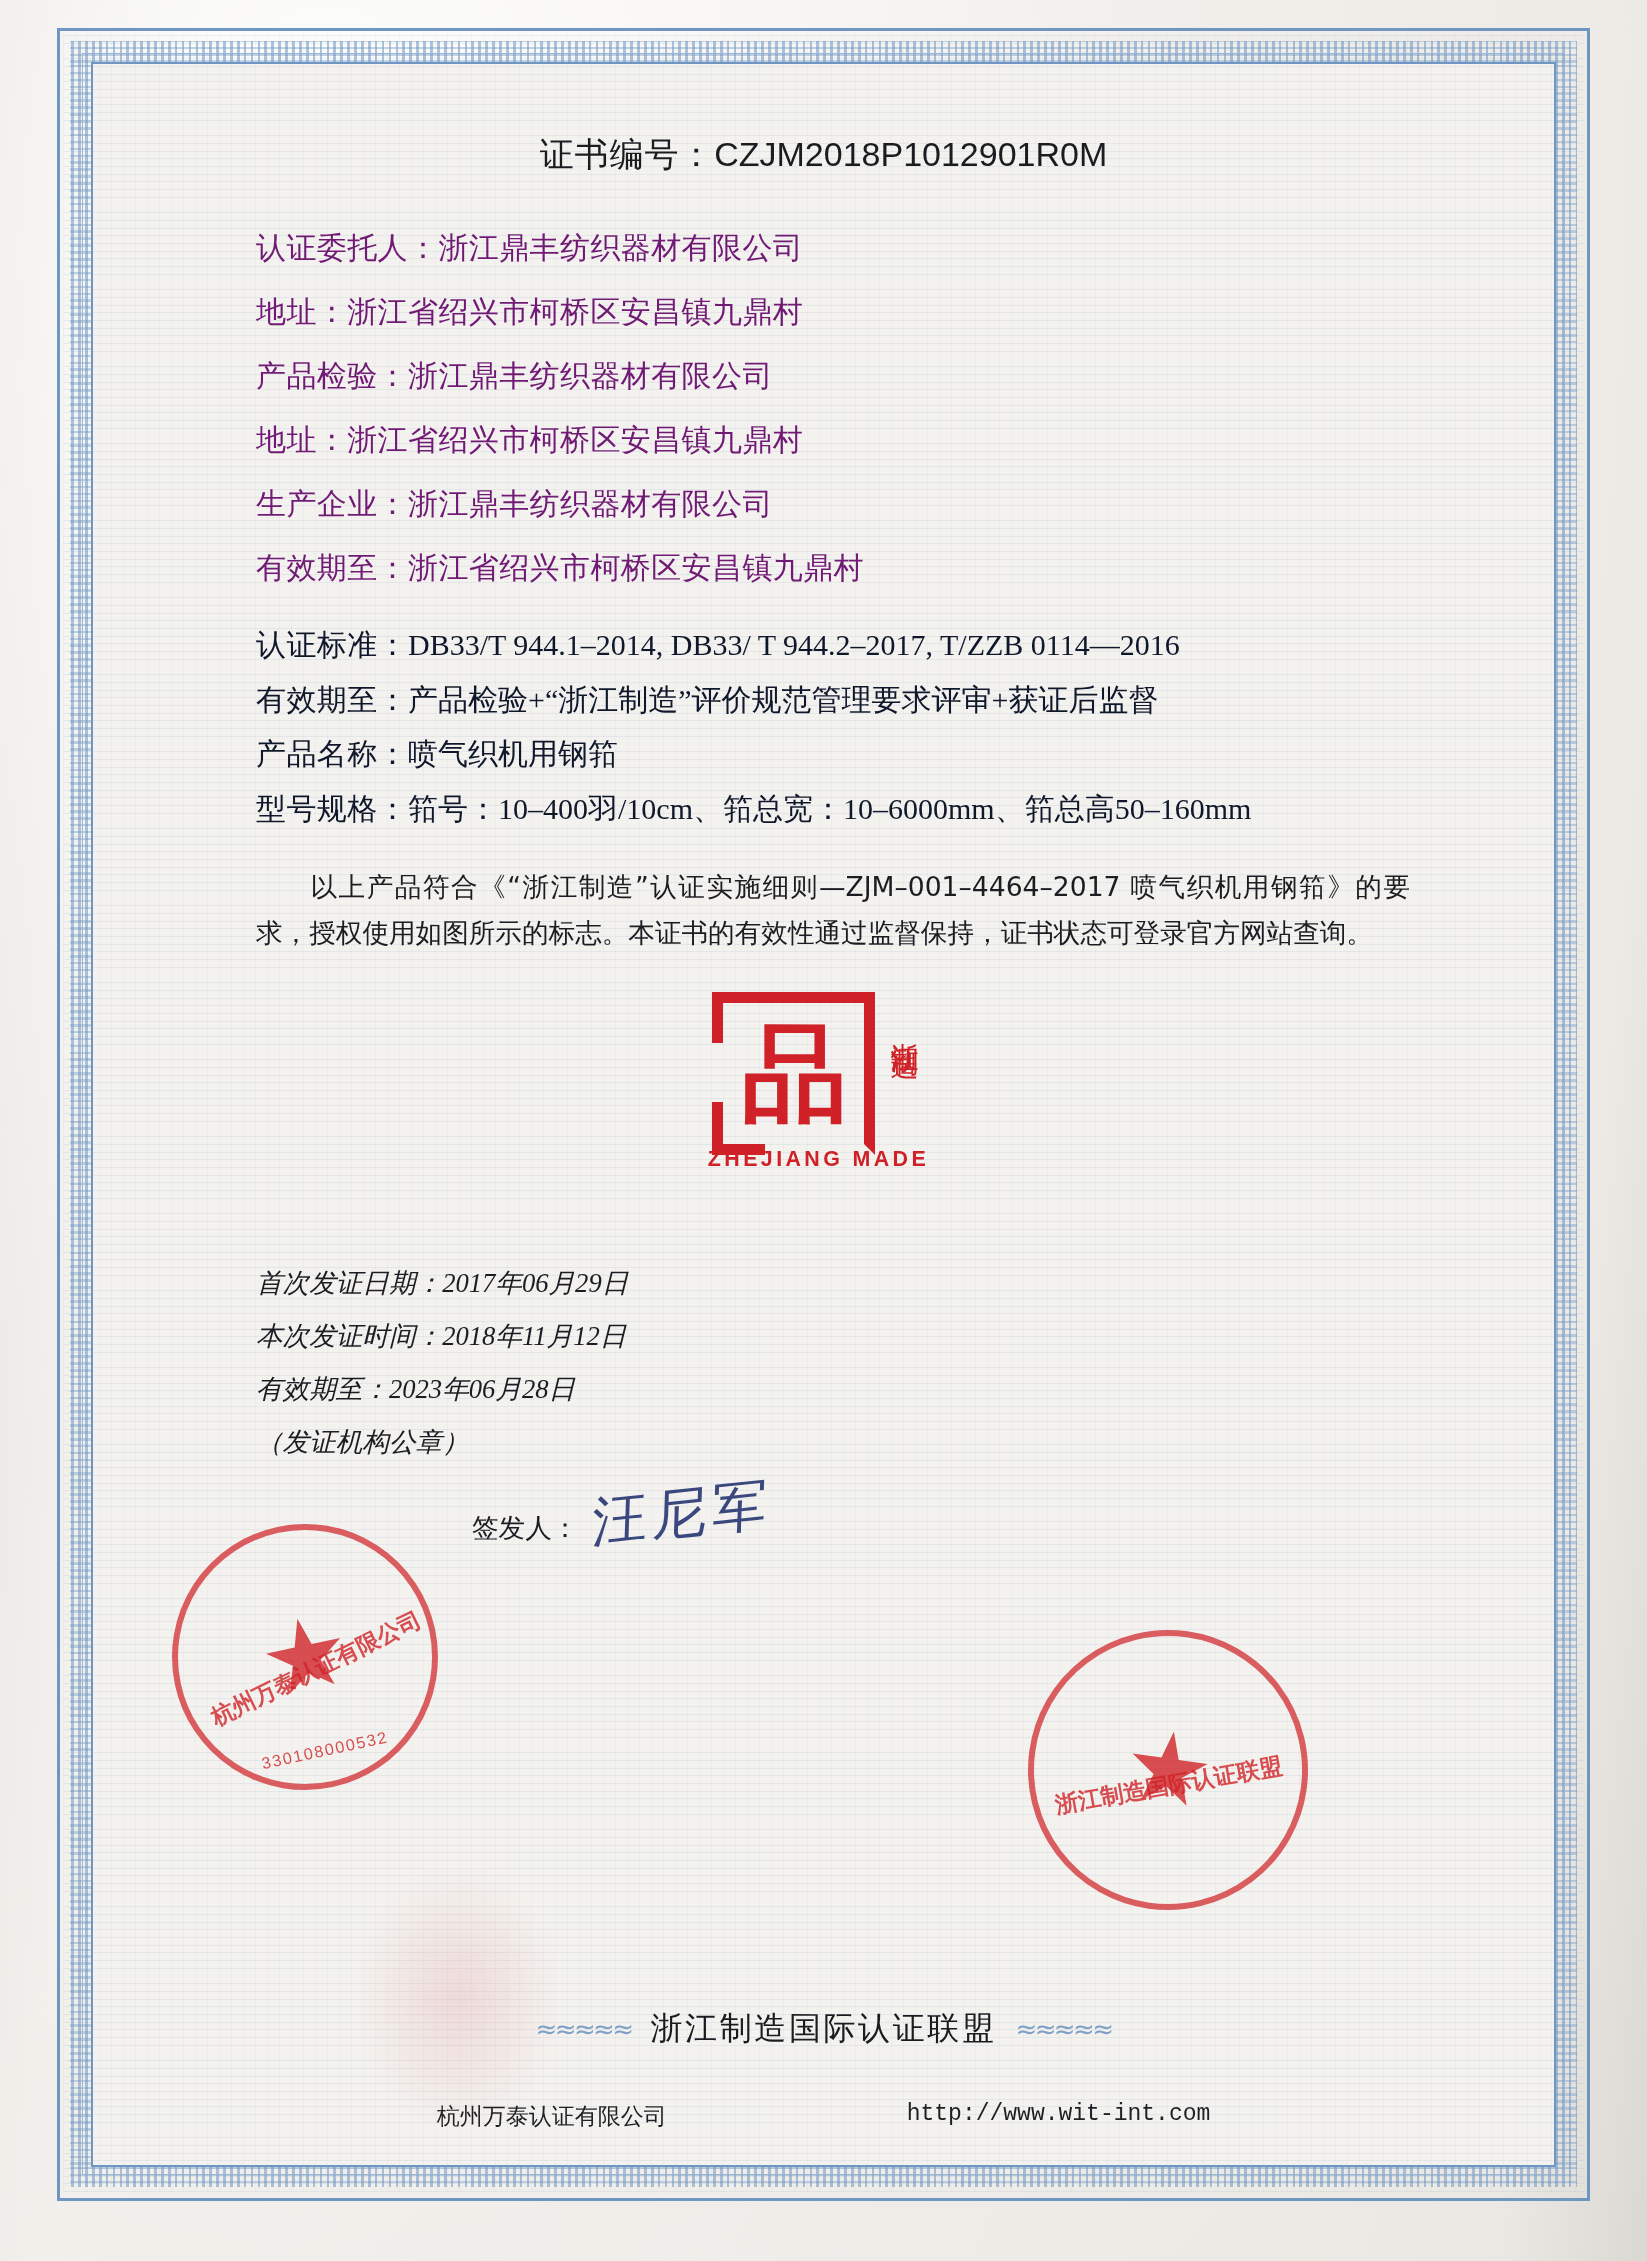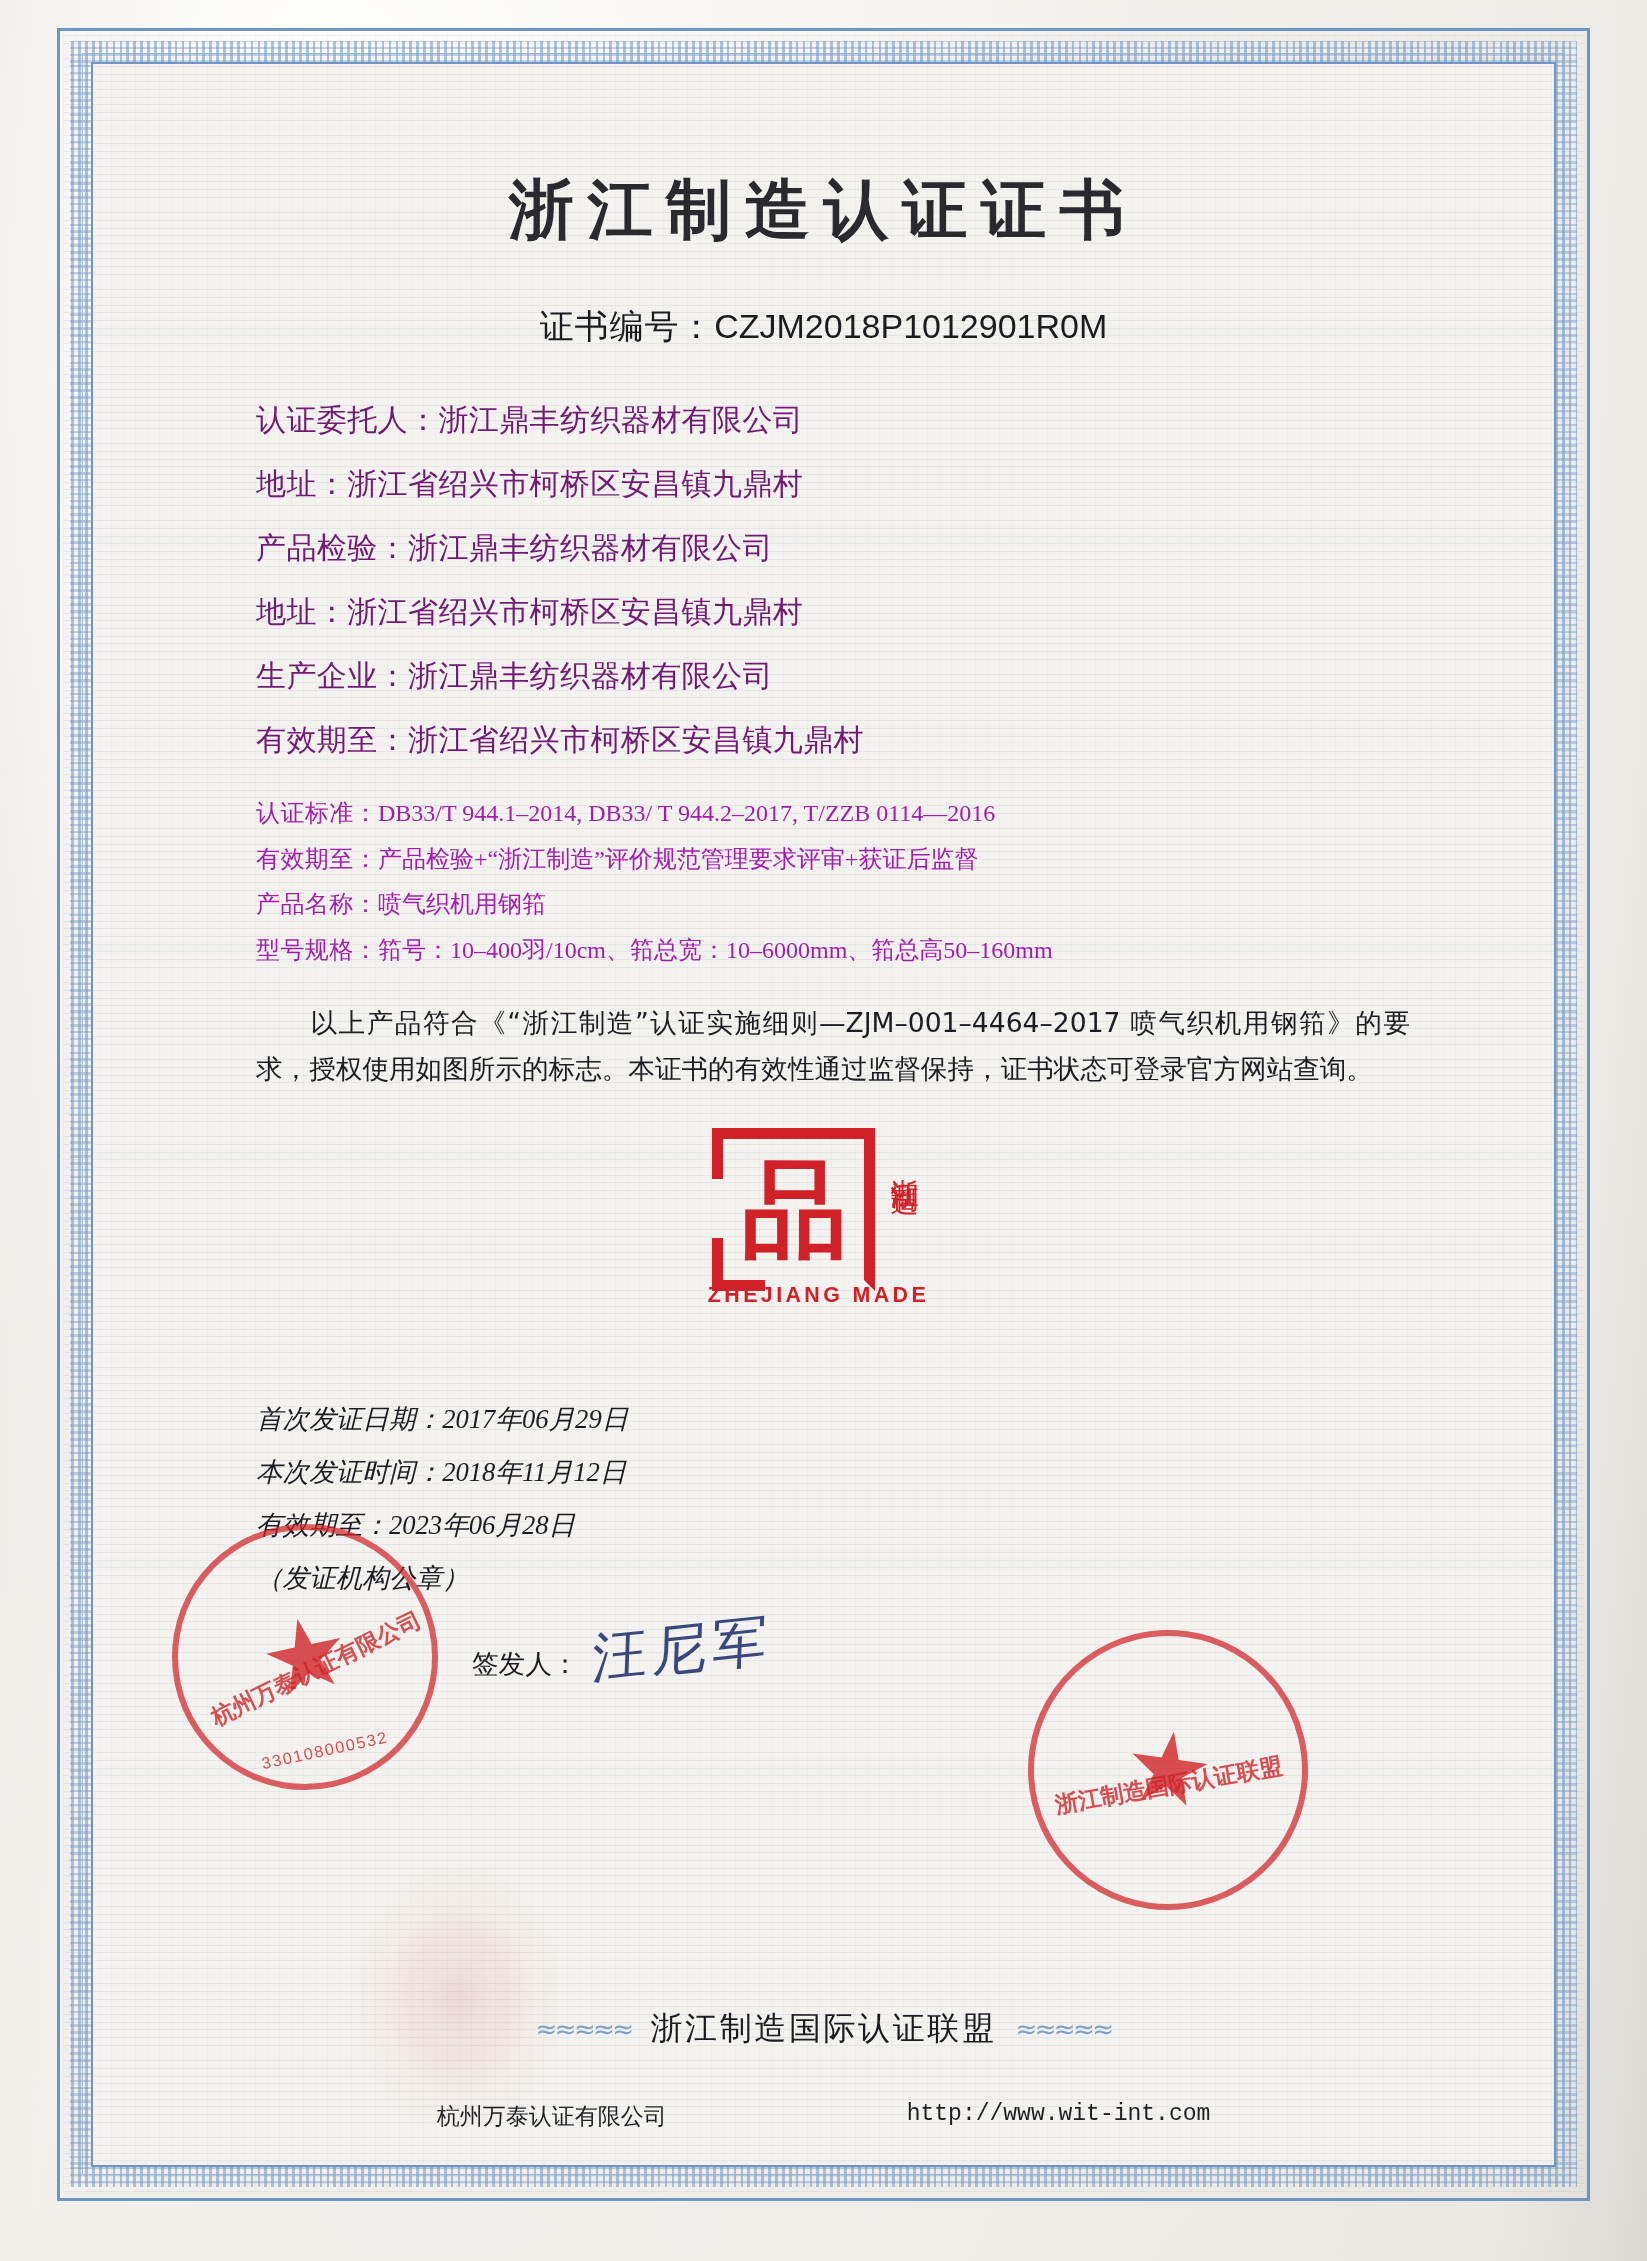--- a/index.html
+++ b/index.html
@@ -115,22 +115,22 @@
     margin-bottom: 23px;
     font-family: "DejaVu Sans", sans-serif;
     letter-spacing: 0.4px;
     white-space: nowrap;
   }
   .spec-block {
     margin-top: 36px;
     padding-left: 144px;
   }
   .spec-row {
-    font-size: 24px;
-    color: #a21caf;
+    font-size: 30px;
+    color: #0f172a;
     margin-bottom: 13.7px;
     font-family: "DejaVu Sans", sans-serif;
     white-space: nowrap;
   }
   .spec-row .lbl { letter-spacing: 0.4px; }
   .spec-row .val { font-family: "Liberation Serif", serif; }
 
   .para {
     margin-top: 34px;
     padding-left: 144px;
@@ -370,21 +370,20 @@
   <div class="border-band"></div>
   <div class="border-band-inner-mask"></div>
   <div class="border-line-thin"></div>
   <div class="border-line-inner"></div>
 
   <div class="guilloche"></div>
   <div class="guilloche2"></div>
 
   <div class="content">
 
-    <div class="title">浙江制造认证证书</div>
 
     <div class="cert-no">
       <span>证书编号：</span><span class="num">CZJM2018P1012901R0M</span>
     </div>
 
     <div class="fields">
       <div class="field-row">
         <span>认证委托人：</span><span>浙江鼎丰纺织器材有限公司</span>
       </div>
       <div class="field-row">

